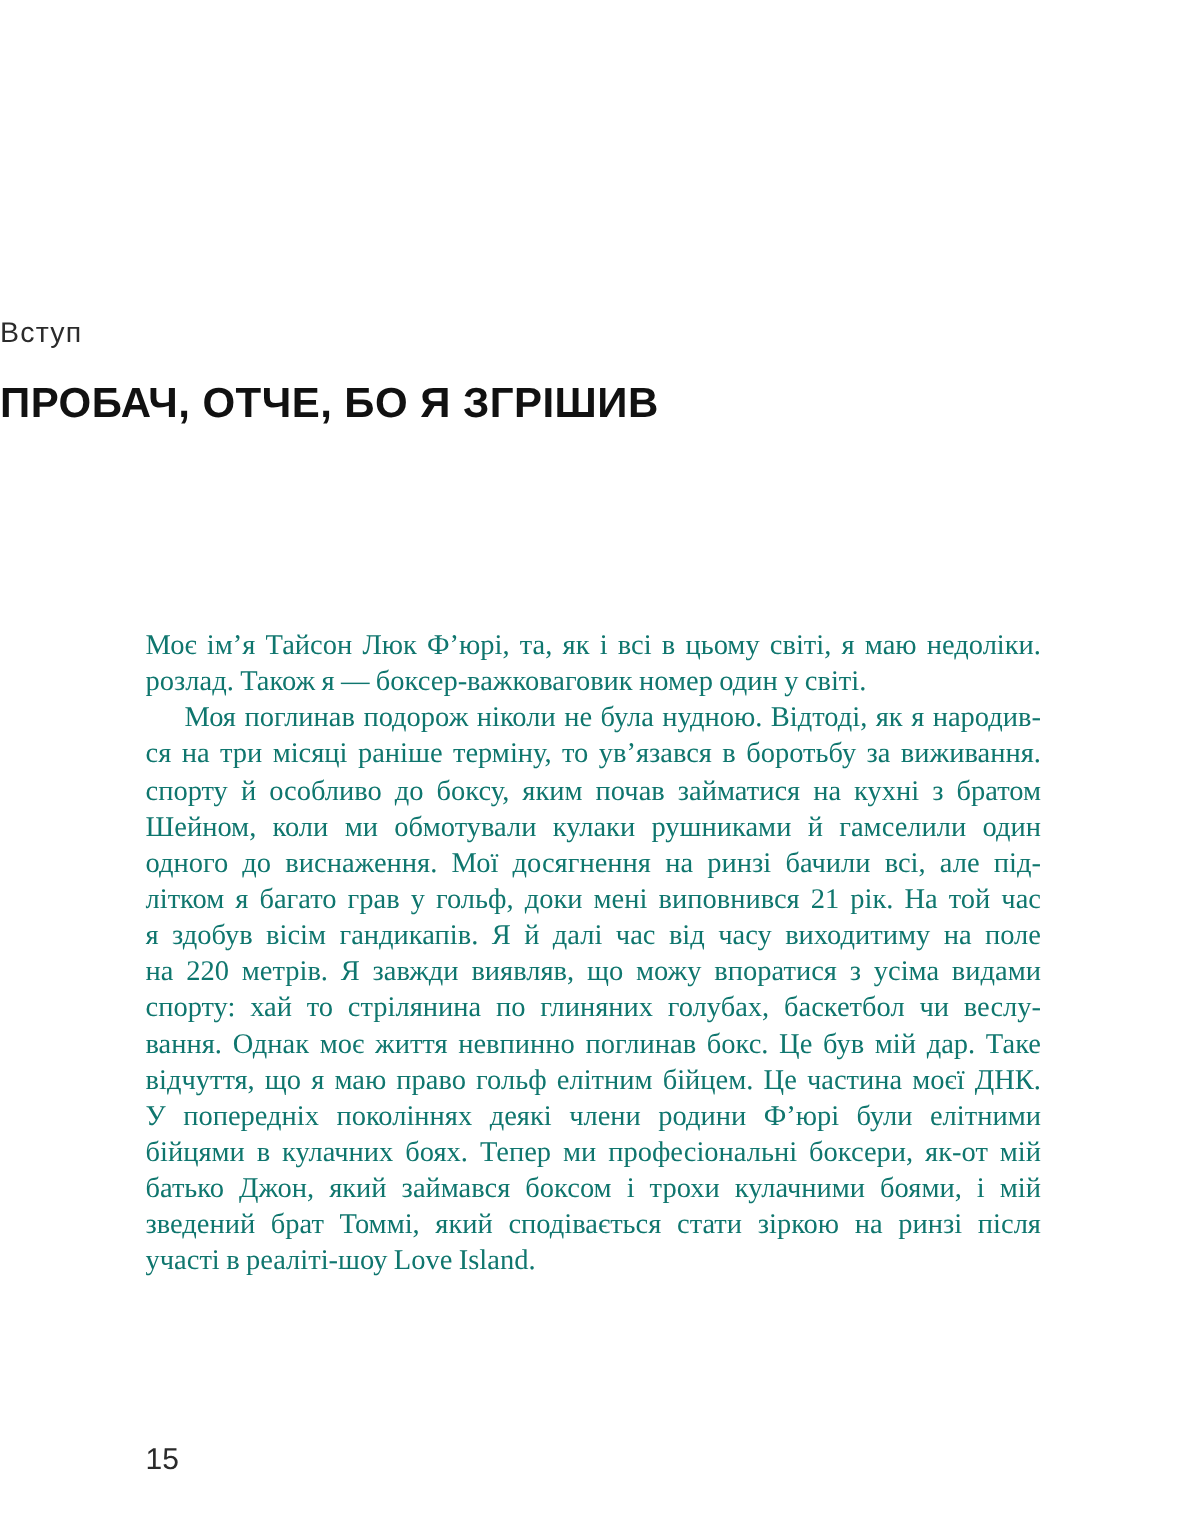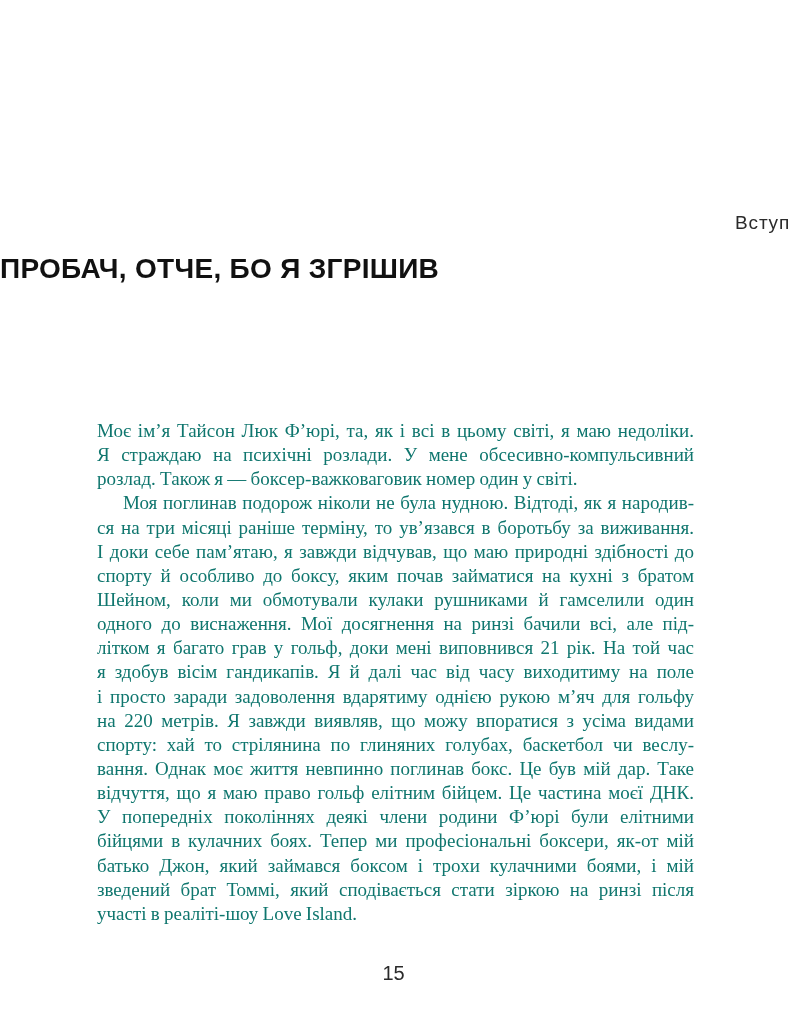--- a/index.html
+++ b/index.html
@@ -14,21 +14,21 @@
     background: #ffffff;
     overflow: hidden;
     font-family: "Liberation Serif", serif;
     color: #1c1c1c;
   }
   .kicker {
     position: absolute;
     top: 213px;
     left: 0;
     width: 790px;
-    text-align: right;
+    text-align: left;
     font-family: "Liberation Sans", sans-serif;
     font-weight: 400;
     font-size: 19px;
     line-height: 1;
     letter-spacing: 0.8px;
     color: #2b2b2b;
   }
   .title {
     position: absolute;
     top: 255px;
@@ -64,48 +64,45 @@
   .line.last {
     text-align-last: left;
   }
   .page-number {
     position: absolute;
     top: 963px;
     left: 97px;
     width: 597px;
     padding-right: 4px;
     box-sizing: border-box;
-    text-align: center;
+    text-align: left;
     font-family: "Liberation Sans", sans-serif;
     font-size: 20px;
     line-height: 1;
     color: #2a2a2a;
   }
 </style>
 </head>
 <body>
 
 <div class="page">
   <div class="kicker">Вступ</div>
 
   <h1 class="title">ПРОБАЧ, ОТЧЕ, БО Я ЗГРІШИВ</h1>
 
   <div class="body-text">
       <div class="line">Моє ім’я Тайсон Люк Ф’юрі, та, як і всі в цьому світі, я маю недоліки.</div>
-      <div class="line">Я страждаю на психічні розлади. У мене обсесивно-компульсивний</div>
       <div class="line last">розлад. Також я — боксер-важковаговик номер один у світі.</div>
       <div class="line indent">Моя поглинав подорож ніколи не була нудною. Відтоді, як я народив-</div>
       <div class="line">ся на три місяці раніше терміну, то ув’язався в боротьбу за виживання.</div>
-      <div class="line">І доки себе пам’ятаю, я завжди відчував, що маю природні здібності до</div>
       <div class="line">спорту й особливо до боксу, яким почав займатися на кухні з братом</div>
       <div class="line">Шейном, коли ми обмотували кулаки рушниками й гамселили один</div>
       <div class="line">одного до виснаження. Мої досягнення на ринзі бачили всі, але під-</div>
       <div class="line">літком я багато грав у гольф, доки мені виповнився 21 рік. На той час</div>
       <div class="line">я здобув вісім гандикапів. Я й далі час від часу виходитиму на поле</div>
-      <div class="line">і просто заради задоволення вдарятиму однією рукою м’яч для гольфу</div>
       <div class="line">на 220 метрів. Я завжди виявляв, що можу впоратися з усіма видами</div>
       <div class="line">спорту: хай то стрілянина по глиняних голубах, баскетбол чи веслу-</div>
       <div class="line">вання. Однак моє життя невпинно поглинав бокс. Це був мій дар. Таке</div>
       <div class="line">відчуття, що я маю право гольф елітним бійцем. Це частина моєї ДНК.</div>
       <div class="line">У попередніх поколіннях деякі члени родини Ф’юрі були елітними</div>
       <div class="line">бійцями в кулачних боях. Тепер ми професіональні боксери, як-от мій</div>
       <div class="line">батько Джон, який займався боксом і трохи кулачними боями, і мій</div>
       <div class="line">зведений брат Томмі, який сподівається стати зіркою на ринзі після</div>
       <div class="line last">участі в реаліті-шоу Love Island.</div>
     </div>

